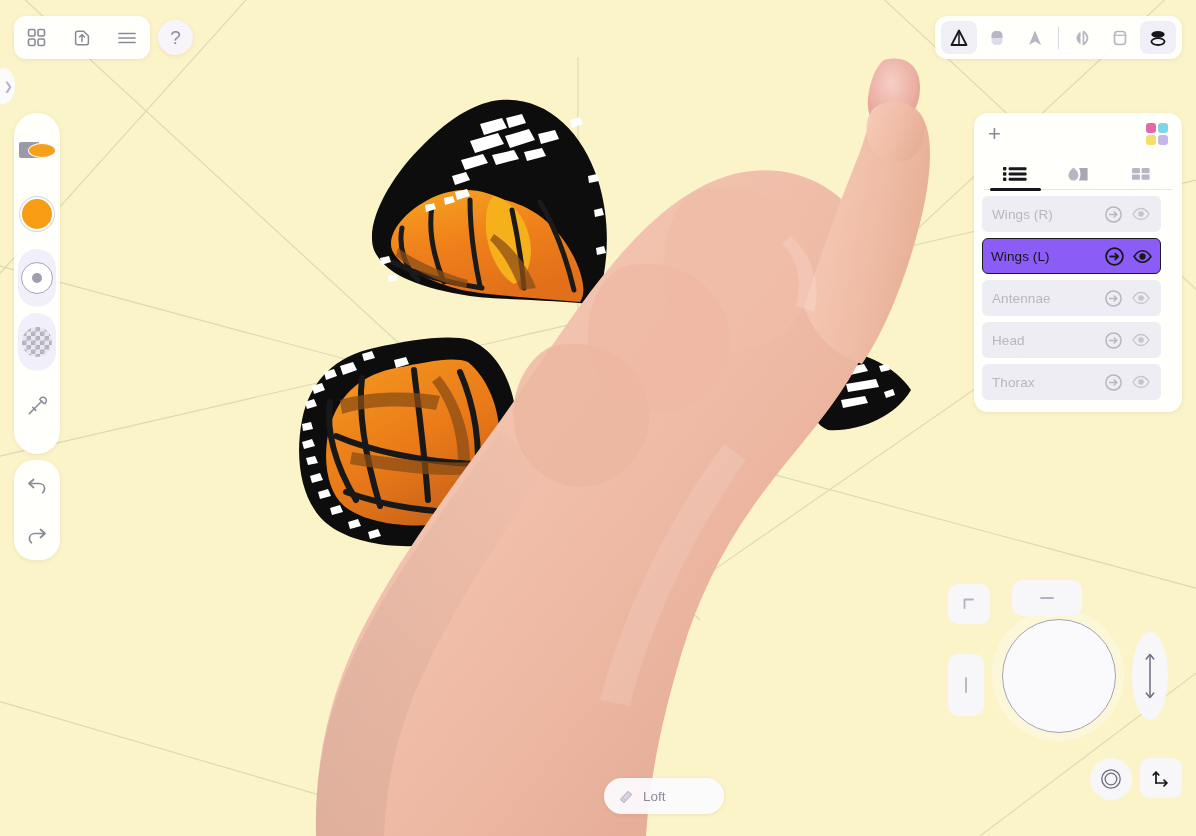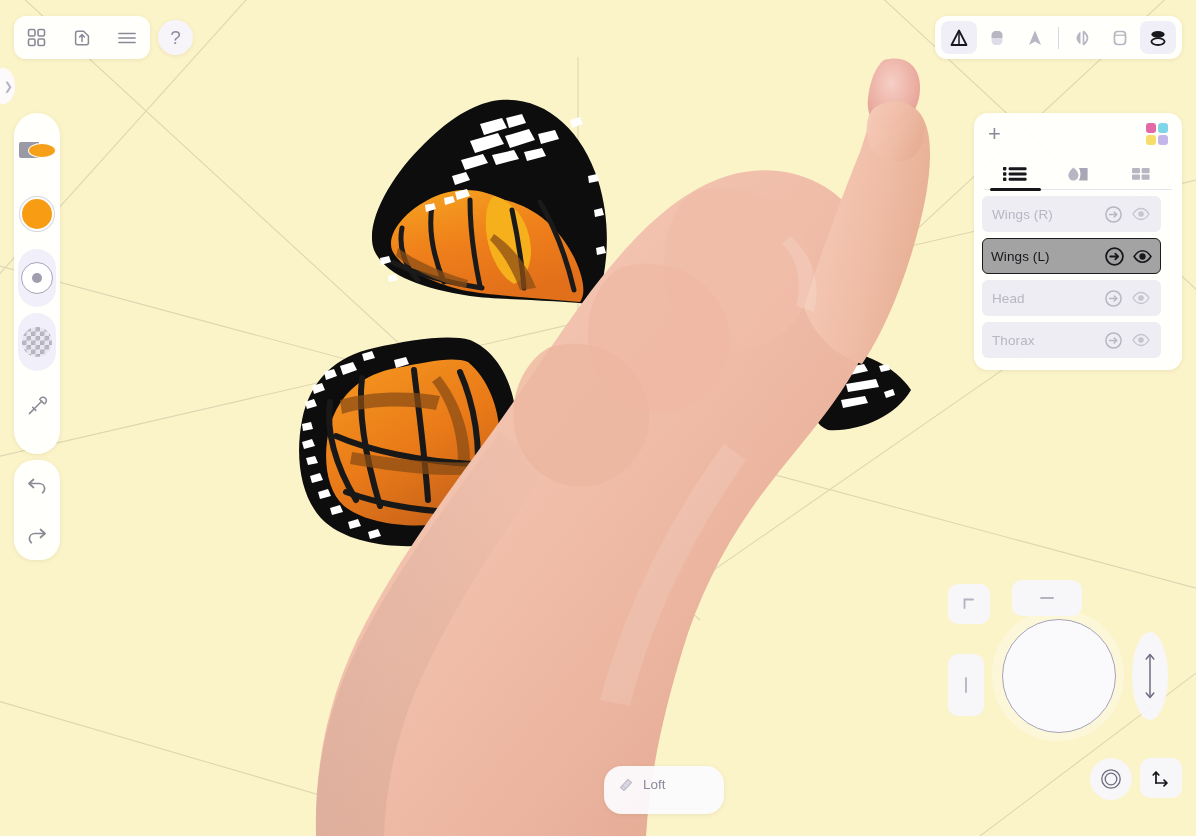--- a/index.html
+++ b/index.html
@@ -208,21 +208,21 @@
     border-radius: 6px;
     background: #eeedf4;
     margin-bottom: 6px;
     cursor: pointer;
   }
   .layer-row .lname {
     flex: 1; font-size: 13.5px; color: #b8b6c2; letter-spacing: 0.1px;
   }
   .layer-row .licon { width: 28px; display: flex; align-items: center; justify-content: center; cursor: pointer; }
   .layer-row.selected {
-    background: #a3a3a3;
+    background: #8b5cf6;
     border: 1.6px solid #1b1b20;
     padding: 0 4px 0 8px;
     height: 34px;
   }
   .layer-row.selected .lname { color: #16161a; }
 
   
   #nav-widget { position: absolute; right: 16px; bottom: 30px; width: 240px; height: 230px; }
   .nav-halo {
     position: absolute; left: 52px; top: 33px;
@@ -251,21 +251,21 @@
                  border-radius: 18px / 44px; }
   #chip-target { left: 150px; top: 182px; width: 42px; height: 42px; border-radius: 50%; }
   #chip-axis   { left: 200px; top: 182px; width: 42px; height: 40px; border-radius: 10px; }
 
   
   #loft-btn {
     left: 604px; bottom: 22px;
     height: 36px; min-width: 92px;
     border-radius: 18px;
     display: flex; align-items: center; gap: 7px;
-    padding: 0 16px 12px 12px;
+    padding: 0 16px 0 12px;
     background: rgba(252,251,255,0.93);
     cursor: pointer;
   }
   #loft-btn .ltext { font-size: 13.5px; color: #8c8a98; }
 
   
   #artwork { position: absolute; left: 0; top: 0; width: 1196px; height: 836px; pointer-events: none; }
   #hand { position: absolute; left: 0; top: 0; width: 1196px; height: 836px; pointer-events: none; }
 </style>
 </head>
@@ -644,20 +644,35 @@
         </span>
         <span class="licon">
           <svg width="21" height="17" viewBox="0 0 20 16">
             <path d="M2,8 C4.5,4 7.2,2.5 10,2.5 C12.8,2.5 15.5,4 18,8 C15.5,12 12.8,13.5 10,13.5 C7.2,13.5 4.5,12 2,8 Z" fill="none" stroke="#17171c" stroke-width="1.5"></path>
             <circle cx="10" cy="8" r="3" fill="#17171c"></circle>
           </svg>
         </span>
       </div>
 
 
+      <div class="layer-row">
+        <span class="lname">Antennae</span>
+        <span class="licon">
+          <svg width="19" height="19" viewBox="0 0 19 19">
+            <circle cx="9.5" cy="9.5" r="7.6" fill="none" stroke="#b8b6c2" stroke-width="1.5"></circle>
+            <path d="M5.6,9.5 L12.6,9.5 M10.2,7 L12.8,9.5 L10.2,12" fill="none" stroke="#b8b6c2" stroke-width="1.5" stroke-linecap="round" stroke-linejoin="round"></path>
+          </svg>
+        </span>
+        <span class="licon">
+          <svg width="20" height="16" viewBox="0 0 20 16">
+            <path d="M2,8 C4.5,4 7.2,2.5 10,2.5 C12.8,2.5 15.5,4 18,8 C15.5,12 12.8,13.5 10,13.5 C7.2,13.5 4.5,12 2,8 Z" fill="none" stroke="#c6c4ce" stroke-width="1.3"></path>
+            <circle cx="10" cy="8" r="2.8" fill="#c6c4ce"></circle>
+          </svg>
+        </span>
+      </div>
 
       <div class="layer-row">
         <span class="lname">Head</span>
         <span class="licon">
           <svg width="19" height="19" viewBox="0 0 19 19">
             <circle cx="9.5" cy="9.5" r="7.6" fill="none" stroke="#b8b6c2" stroke-width="1.5"></circle>
             <path d="M5.6,9.5 L12.6,9.5 M10.2,7 L12.8,9.5 L10.2,12" fill="none" stroke="#b8b6c2" stroke-width="1.5" stroke-linecap="round" stroke-linejoin="round"></path>
           </svg>
         </span>
         <span class="licon">

